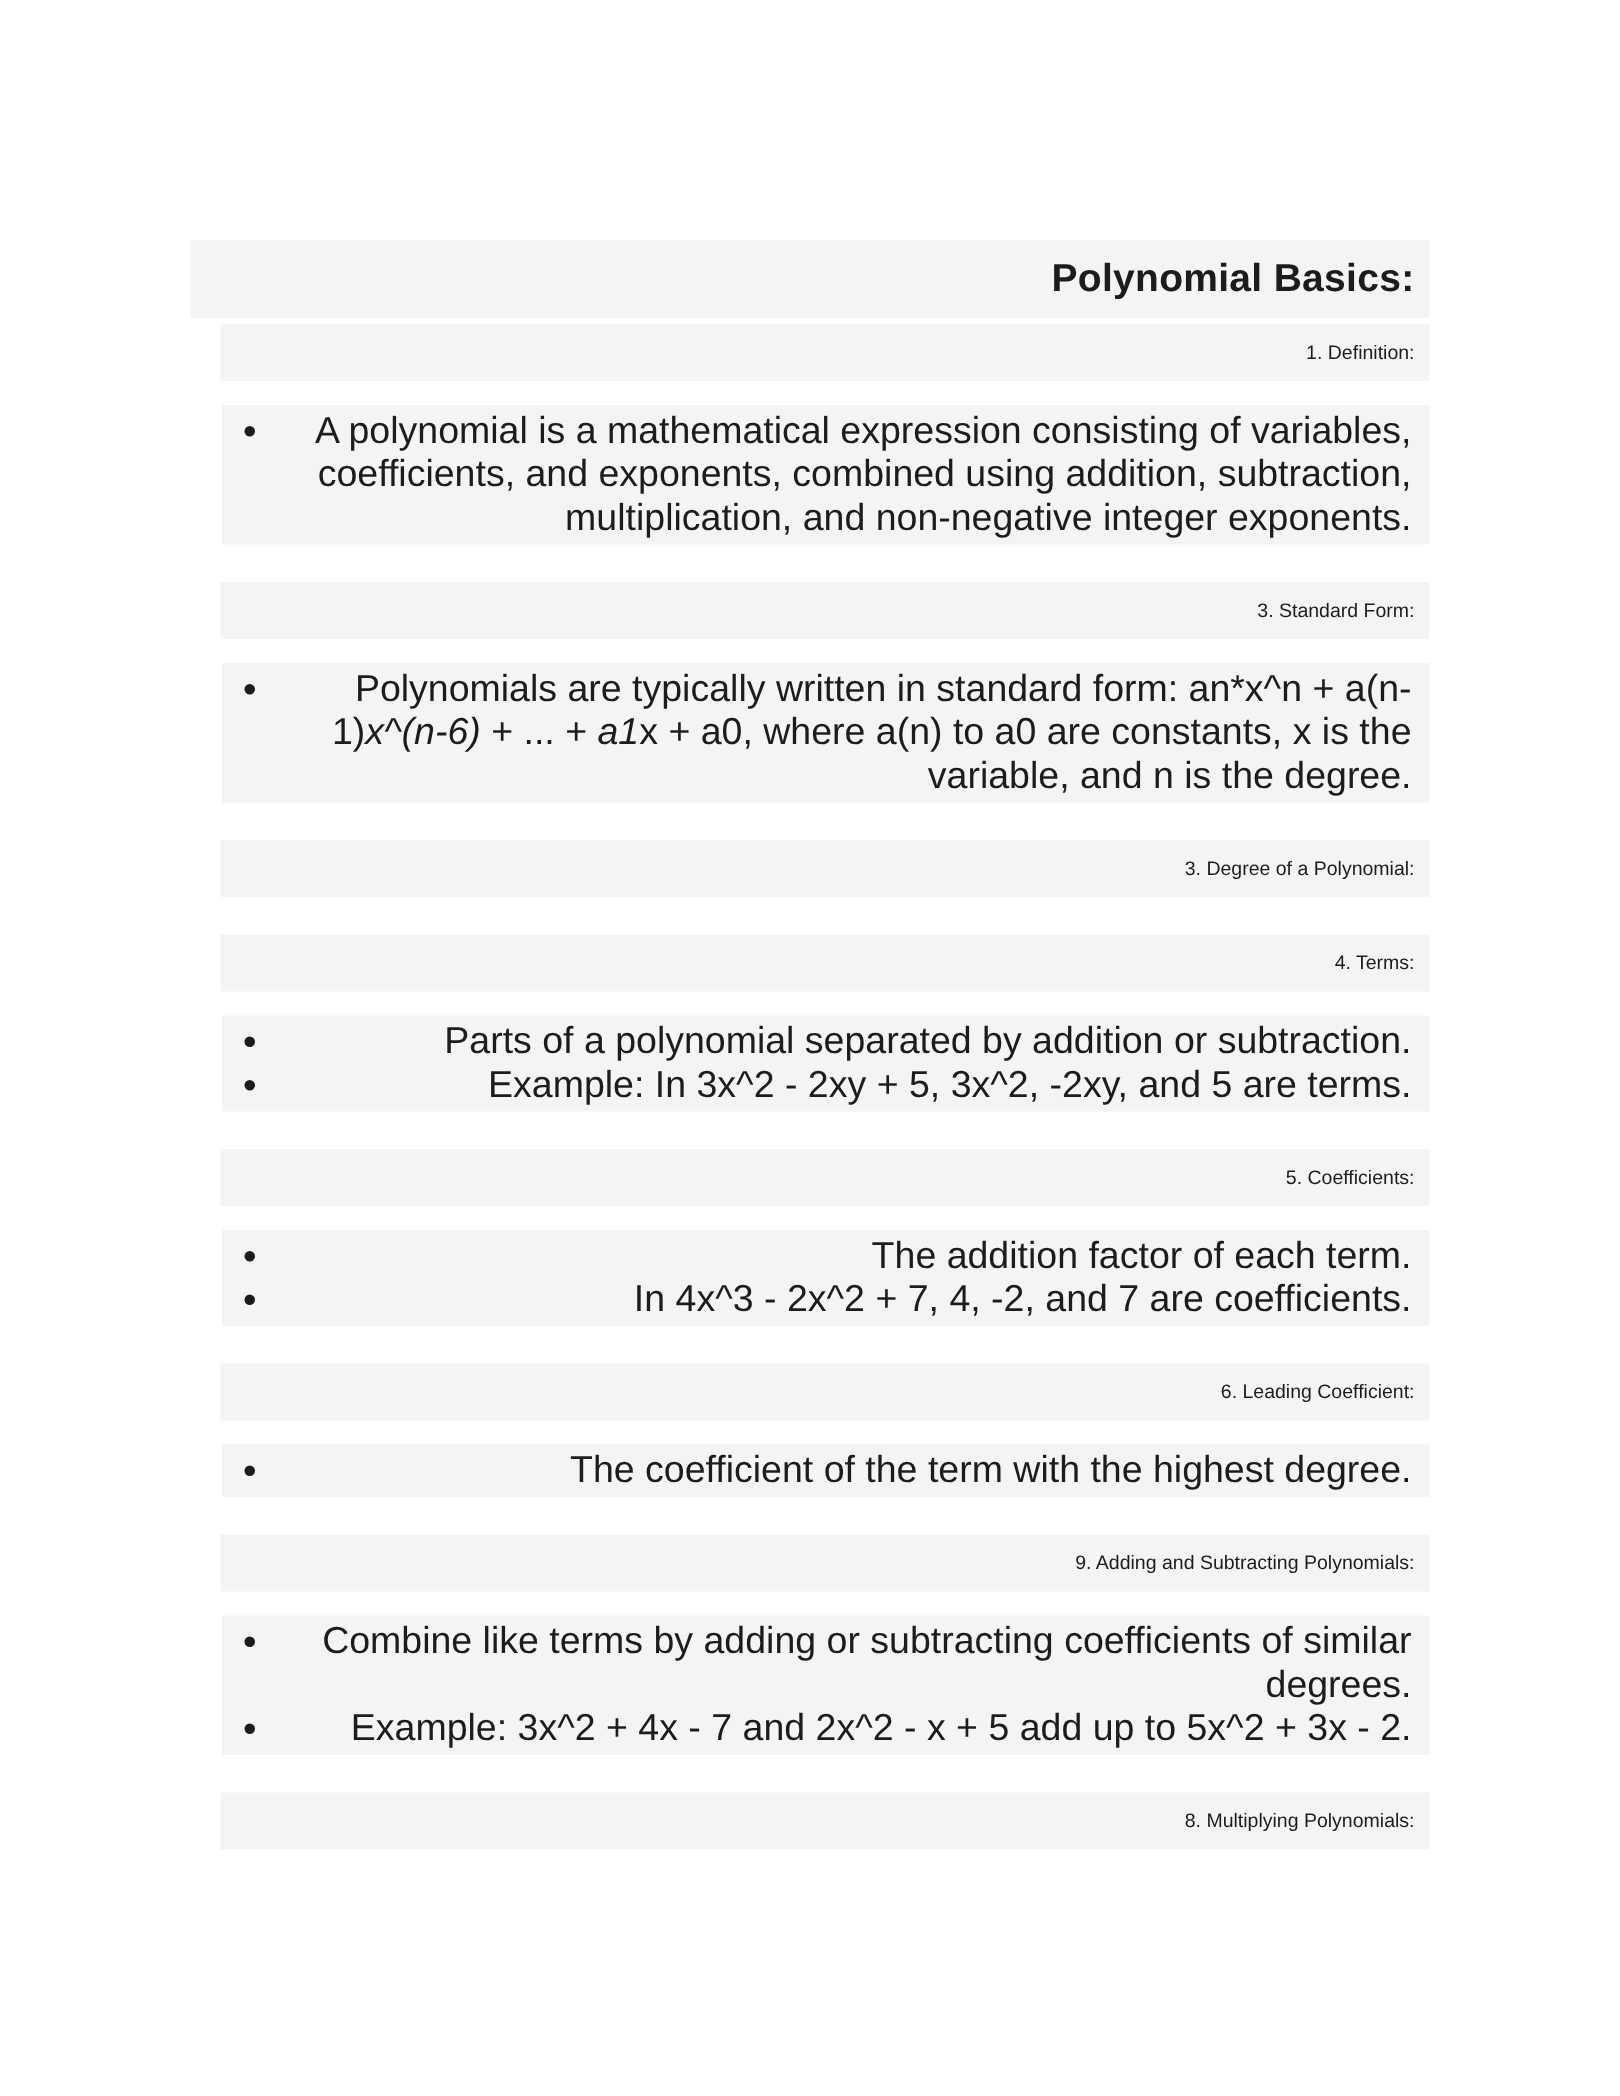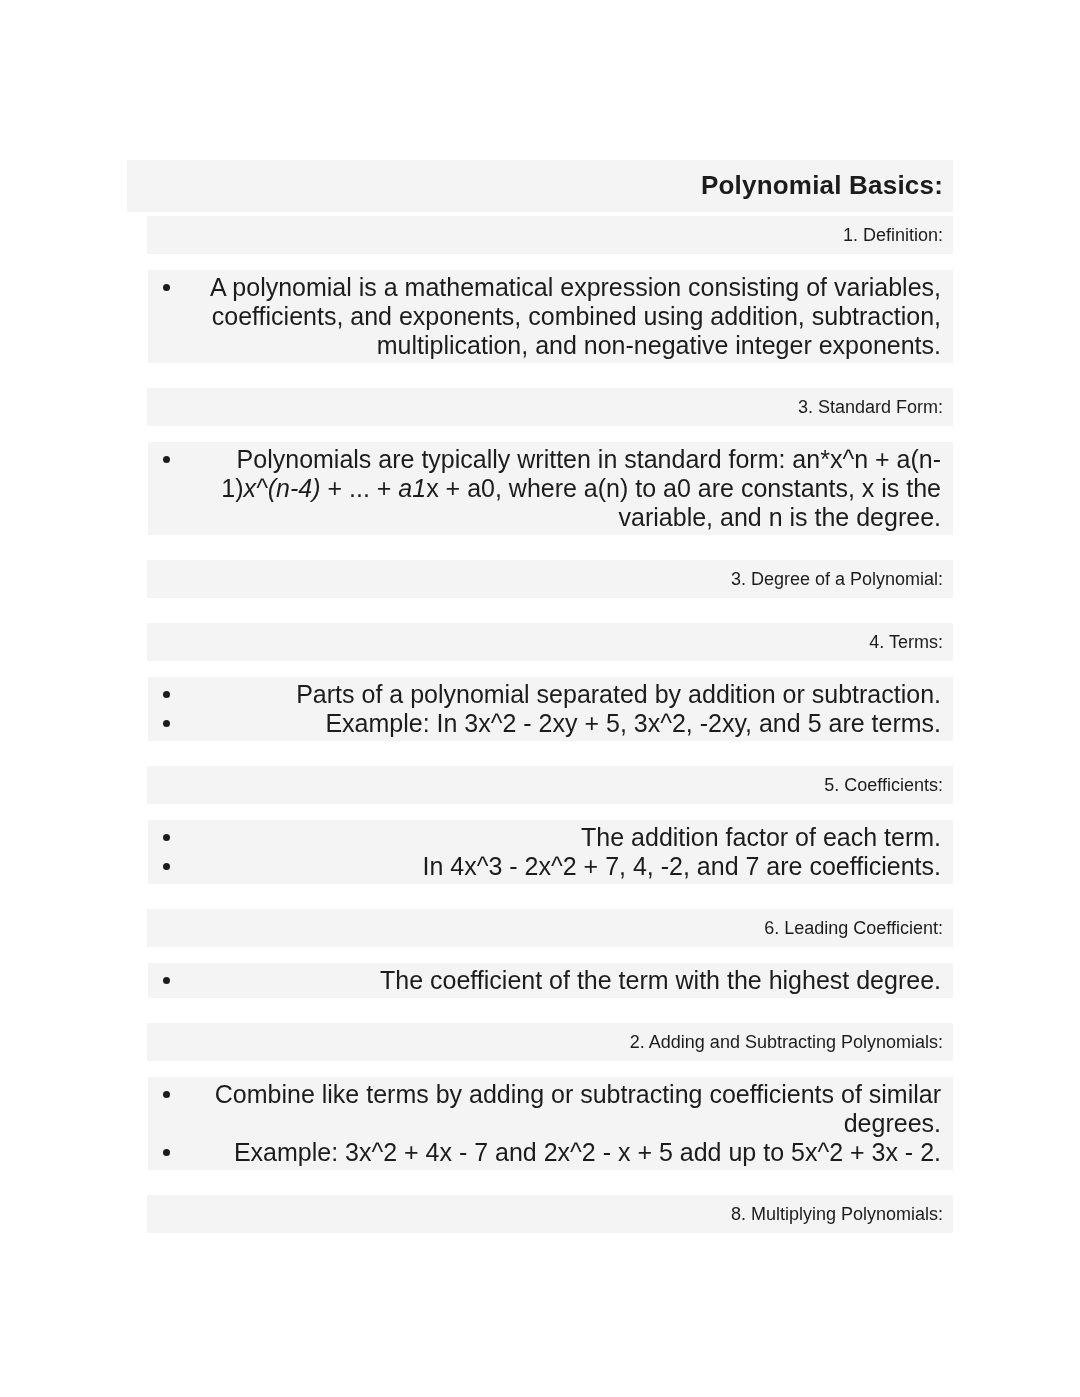--- a/index.html
+++ b/index.html
@@ -30,21 +30,21 @@
     background: var(--highlight, #f4f4f4);
     font-size: 26px;
     font-weight: 700;
     letter-spacing: 0.2px;
     line-height: 32px;
     padding: 9px 10px 11px 1px;
     margin-bottom: 4px;
   }
   .section-heading {
     background: var(--highlight, #f4f4f4);
-    font-size: 18px;
+    font-size: 13px;
     line-height: 24px;
     padding: 7px 10px 7px 1px;
     margin-top: 25px;
     margin-left: 20px;
   }
   .section-heading:first-of-type { margin-top: 0; }
   ul.bullet-block {
     background: var(--highlight, #f4f4f4);
     list-style: none;
     margin-top: 16px;
@@ -80,21 +80,21 @@
         <ul class="bullet-block">
           <li>
             <span class="bullet-dot"></span>
             <span class="bullet-text"><span>A polynomial is a mathematical expression consisting of variables, coefficients, and exponents, combined using addition, subtraction, multiplication, and non-negative integer exponents.</span></span>
           </li>
         </ul>
         <div class="section-heading">3. Standard Form:</div>
         <ul class="bullet-block">
           <li>
             <span class="bullet-dot"></span>
-            <span class="bullet-text"><span>Polynomials are typically written in standard form: an*x^n + a(n-1)</span><span class="italic">x^(n-4)</span><span> + ... + </span><span class="italic">a1</span><span>x + a0, where a(n) to a0 are constants, x is the variable, and n is the degree.</span></span>
+            <span class="bullet-text"><span>Polynomials are typically written in standard form: an*x^n + a(n-1)</span><span class="italic">x^(n-6)</span><span> + ... + </span><span class="italic">a1</span><span>x + a0, where a(n) to a0 are constants, x is the variable, and n is the degree.</span></span>
           </li>
         </ul>
         <div class="section-heading">3. Degree of a Polynomial:</div>
         <div class="section-heading">4. Terms:</div>
         <ul class="bullet-block">
           <li>
             <span class="bullet-dot"></span>
             <span class="bullet-text"><span>Parts of a polynomial separated by addition or subtraction.</span></span>
           </li>
           <li>
@@ -113,21 +113,21 @@
             <span class="bullet-text"><span>In 4x^3 - 2x^2 + 7, 4, -2, and 7 are coefficients.</span></span>
           </li>
         </ul>
         <div class="section-heading">6. Leading Coefficient:</div>
         <ul class="bullet-block">
           <li>
             <span class="bullet-dot"></span>
             <span class="bullet-text"><span>The coefficient of the term with the highest degree.</span></span>
           </li>
         </ul>
-        <div class="section-heading">2. Adding and Subtracting Polynomials:</div>
+        <div class="section-heading">9. Adding and Subtracting Polynomials:</div>
         <ul class="bullet-block">
           <li>
             <span class="bullet-dot"></span>
             <span class="bullet-text"><span>Combine like terms by adding or subtracting coefficients of similar degrees.</span></span>
           </li>
           <li>
             <span class="bullet-dot"></span>
             <span class="bullet-text"><span>Example: 3x^2 + 4x - 7 and 2x^2 - x + 5 add up to 5x^2 + 3x - 2.</span></span>
           </li>
         </ul>

